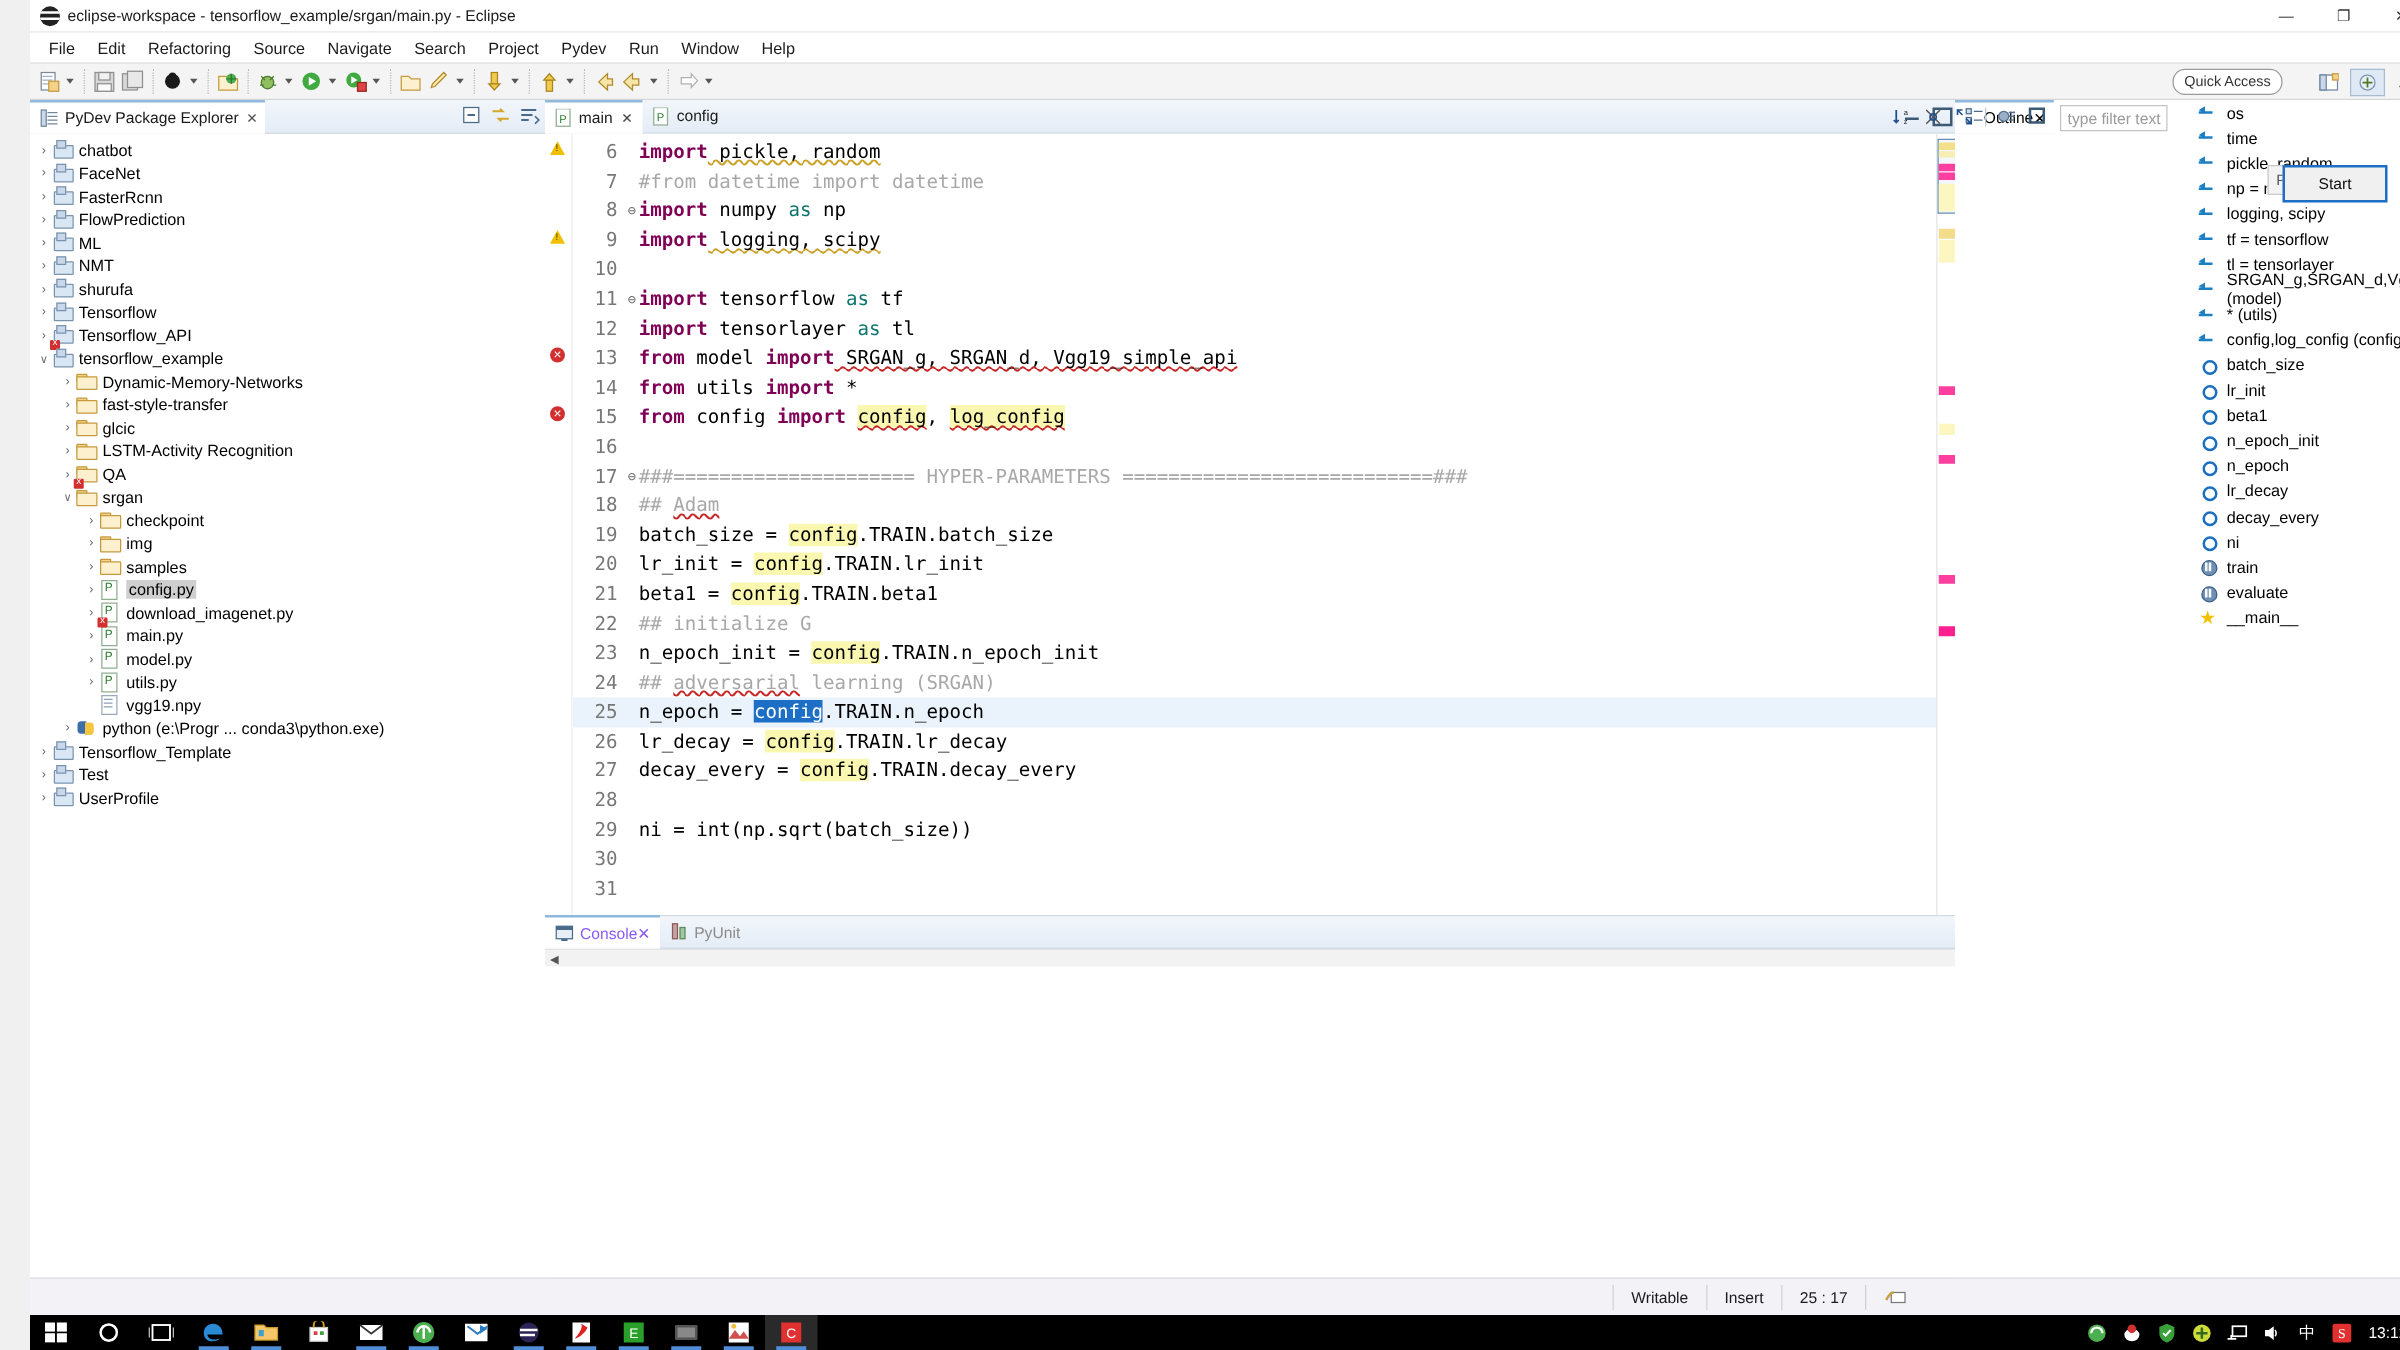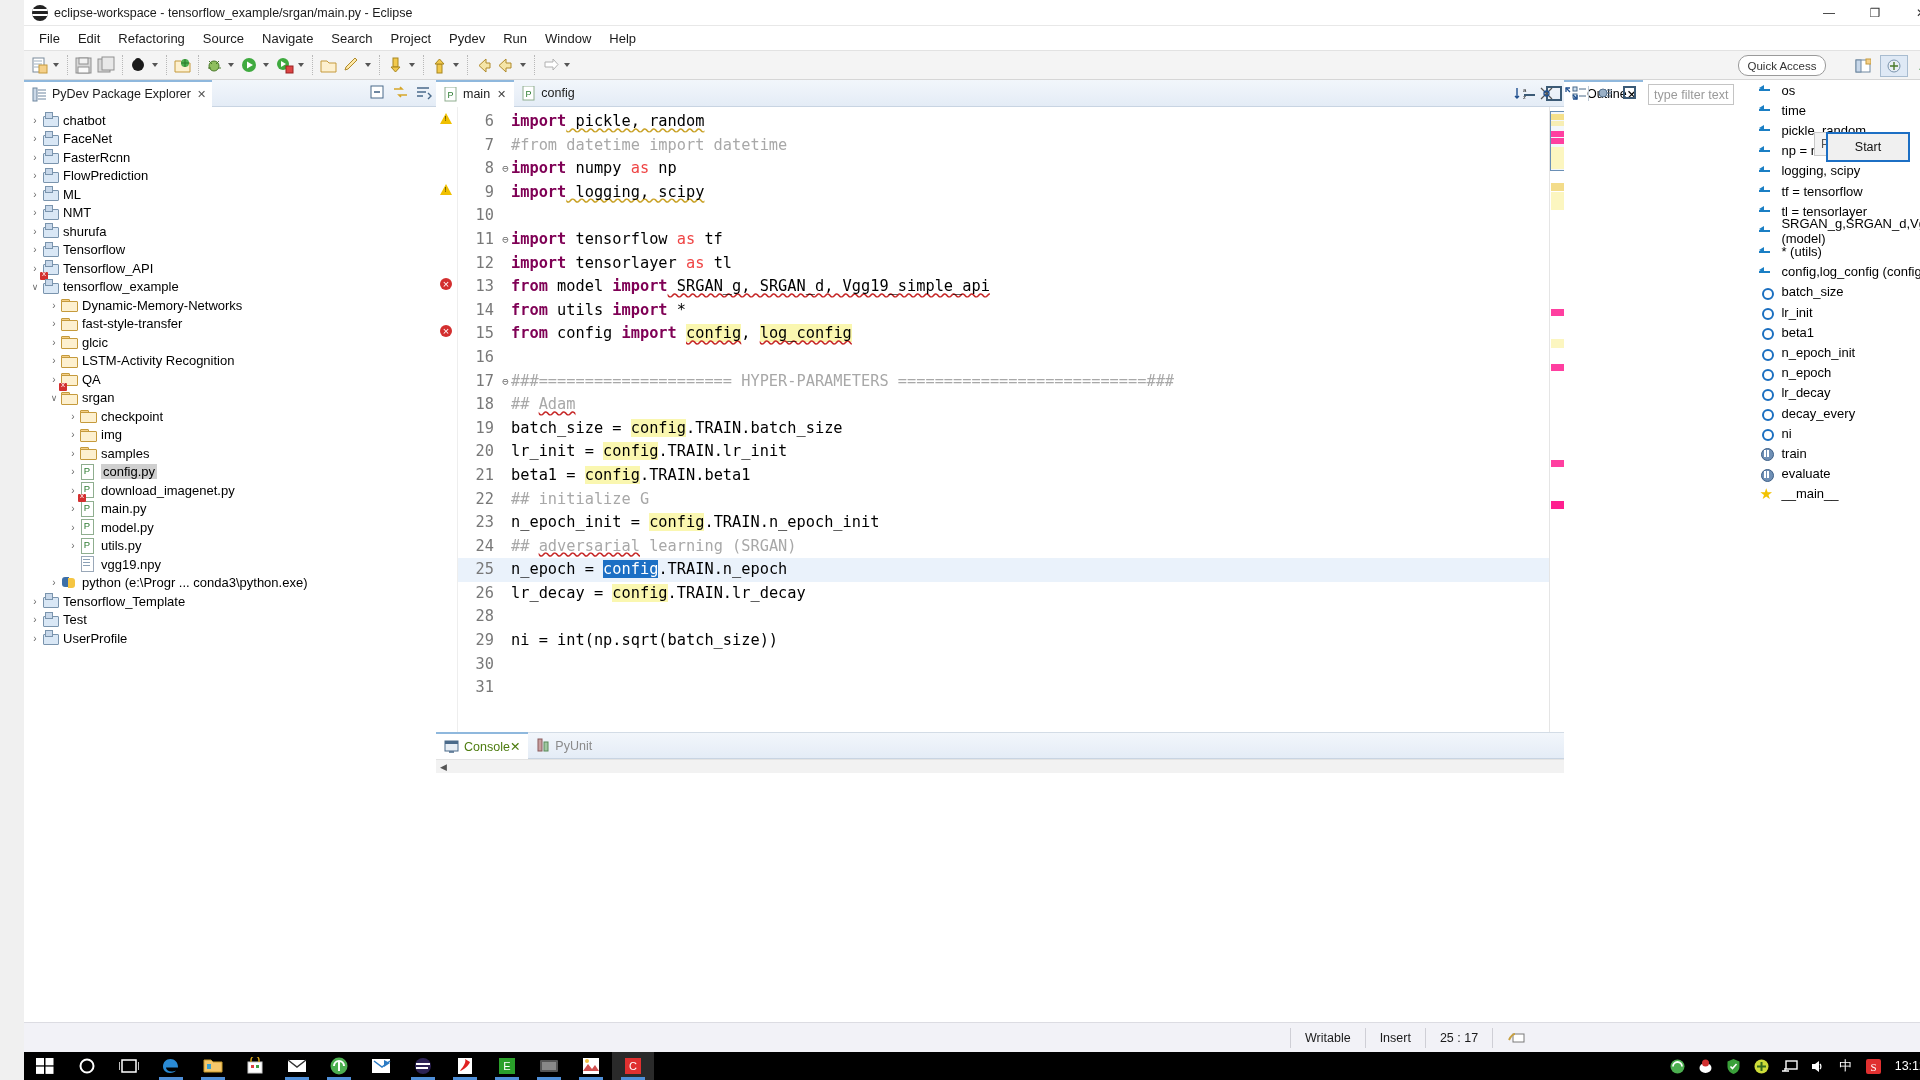--- a/index.html
+++ b/index.html
@@ -155,21 +155,21 @@
   }
   .cl { position: relative; height: 23.6px; white-space: pre; display: flex; }
   .cl.curline { background: #eaf2fb; }
   .lno {
     width: 42px; flex: 0 0 42px; text-align: right; padding-right: 6px; color: #787878;
     font-family: "DejaVu Sans Mono", monospace; font-size: 15.3px;
   }
   .fold { width: 11px; flex: 0 0 11px; color: #6f6f6f; font-size: 11px; text-align:center; line-height: 23.6px; }
   .ctext { flex: 1; color: #000; }
   .kw { color: #7f0055; font-weight: bold; }
-  .kw2 { color: #ef4444; }
+  .kw2 { color: #0f766e; }
   .cm { color: #a8a8a8; }
   .hl { background: #faf7b0; }
   .selhl { background: #1c6fc4; color: #fff; }
   .sqr { text-decoration: underline wavy #c62828; text-decoration-skip-ink: none; }
   .sqy { text-decoration: underline wavy #c9a227; text-decoration-skip-ink: none; }
 
   .ov-ruler {
     width: 15px; background: #fff; border-left: 1px solid #e5e5e5; position: relative;
   }
   .ov-seg { position: absolute; left: 1px; width: 13px; }
@@ -183,21 +183,21 @@
   .hs-track { flex: 1; height: 11px; position: relative; }
   .hs-thumb { position:absolute; top:0; height: 11px; background: #cdcdcd; border-radius: 1px; }
 
   
   .console-view { position: absolute; left: 412px; right: 0; bottom: 0; height: 290px; background: #fff; display:flex; flex-direction: column; }
   .cons-tabbar {
     height: 27px; background: linear-gradient(to bottom,#f2f6fb,#e4ecf6); display:flex; align-items:center;
     position: relative; border-bottom: 1px solid #c8d4e2; border-top: 1px solid #d3dce6;
   }
   .cons-tab { display:flex; align-items:center; height:27px; padding: 0 8px; font-size: 12.5px; }
-  .cons-tab.active { background:#fff; border-top: 2px solid #8fb8dd; color:#4d7c0f; }
+  .cons-tab.active { background:#fff; border-top: 2px solid #8fb8dd; color:#8b5cf6; }
   .cons-tab.inactive { color: #8b8b8b; }
   .cons-tools { position:absolute; right: 4px; top: 4px; display:flex; align-items:center; gap:5px; }
   .ctool { width: 16px; height: 17px; position: relative; }
   .ctool.act { background: #dfeaf6; border: 1px solid #a7bdd4; }
   .cons-body { flex:1; background:#fff; padding: 3px 6px; font-family:"Liberation Sans",sans-serif; font-size: 12.5px; color:#1a1a1a; position: relative; }
   .cons-hscroll { height: 14px; background: #f2f2f2; border-top: 1px solid #e3e3e3; display:flex; align-items:center; }
 
   
   .outline-view { position: absolute; right: 0; top: 0; width: 380px; bottom: 0; background: #fff; display:flex; flex-direction:row; }
   .ol-tabbar { height: 27px; background: linear-gradient(to bottom,#f2f6fb,#e4ecf6); display:flex; align-items:center; position:relative; border-bottom:1px solid #c8d4e2; }
@@ -644,20 +644,21 @@
             <div class="cl"><span class="lno">17</span><span class="fold">⊖</span><span class="ctext"><span class="cm">###===================== HYPER-PARAMETERS ===========================###</span></span></div>
             <div class="cl"><span class="lno">18</span><span class="fold"></span><span class="ctext"><span class="cm">## </span><span class="cm sqr">Adam</span></span></div>
             <div class="cl"><span class="lno">19</span><span class="fold"></span><span class="ctext"><span>batch_size = </span><span class="hl">config</span><span>.TRAIN.batch_size</span></span></div>
             <div class="cl"><span class="lno">20</span><span class="fold"></span><span class="ctext"><span>lr_init = </span><span class="hl">config</span><span>.TRAIN.lr_init</span></span></div>
             <div class="cl"><span class="lno">21</span><span class="fold"></span><span class="ctext"><span>beta1 = </span><span class="hl">config</span><span>.TRAIN.beta1</span></span></div>
             <div class="cl"><span class="lno">22</span><span class="fold"></span><span class="ctext"><span class="cm">## initialize G</span></span></div>
             <div class="cl"><span class="lno">23</span><span class="fold"></span><span class="ctext"><span>n_epoch_init = </span><span class="hl">config</span><span>.TRAIN.n_epoch_init</span></span></div>
             <div class="cl"><span class="lno">24</span><span class="fold"></span><span class="ctext"><span class="cm">## </span><span class="cm sqr">adversarial</span><span class="cm"> learning (SRGAN)</span></span></div>
             <div class="cl curline"><span class="lno">25</span><span class="fold"></span><span class="ctext"><span>n_epoch = </span><span class="selhl">config</span><span>.TRAIN.n_epoch</span></span></div>
             <div class="cl"><span class="lno">26</span><span class="fold"></span><span class="ctext"><span>lr_decay = </span><span class="hl">config</span><span>.TRAIN.lr_decay</span></span></div>
+            <div class="cl"><span class="lno">27</span><span class="fold"></span><span class="ctext"><span>decay_every = </span><span class="hl">config</span><span>.TRAIN.decay_every</span></span></div>
             <div class="cl"><span class="lno">28</span><span class="fold"></span><span class="ctext"></span></div>
             <div class="cl"><span class="lno">29</span><span class="fold"></span><span class="ctext"><span>ni = int(np.sqrt(batch_size))</span></span></div>
             <div class="cl"><span class="lno">30</span><span class="fold"></span><span class="ctext"></span></div>
             <div class="cl"><span class="lno">31</span><span class="fold"></span><span class="ctext"></span></div>
           </div>
         <div class="ov-ruler">
           <div class="ov-thumb" style="top:4px;height:60px;"></div>
           <div class="ov-seg" style="top:7px;height:6px;background:#f5e08a;"></div>
           <div class="ov-seg" style="top:14px;height:5px;background:#f7eeb4;"></div>
           <div class="ov-seg" style="top:24px;height:6px;background:#ff3fa0;"></div>

